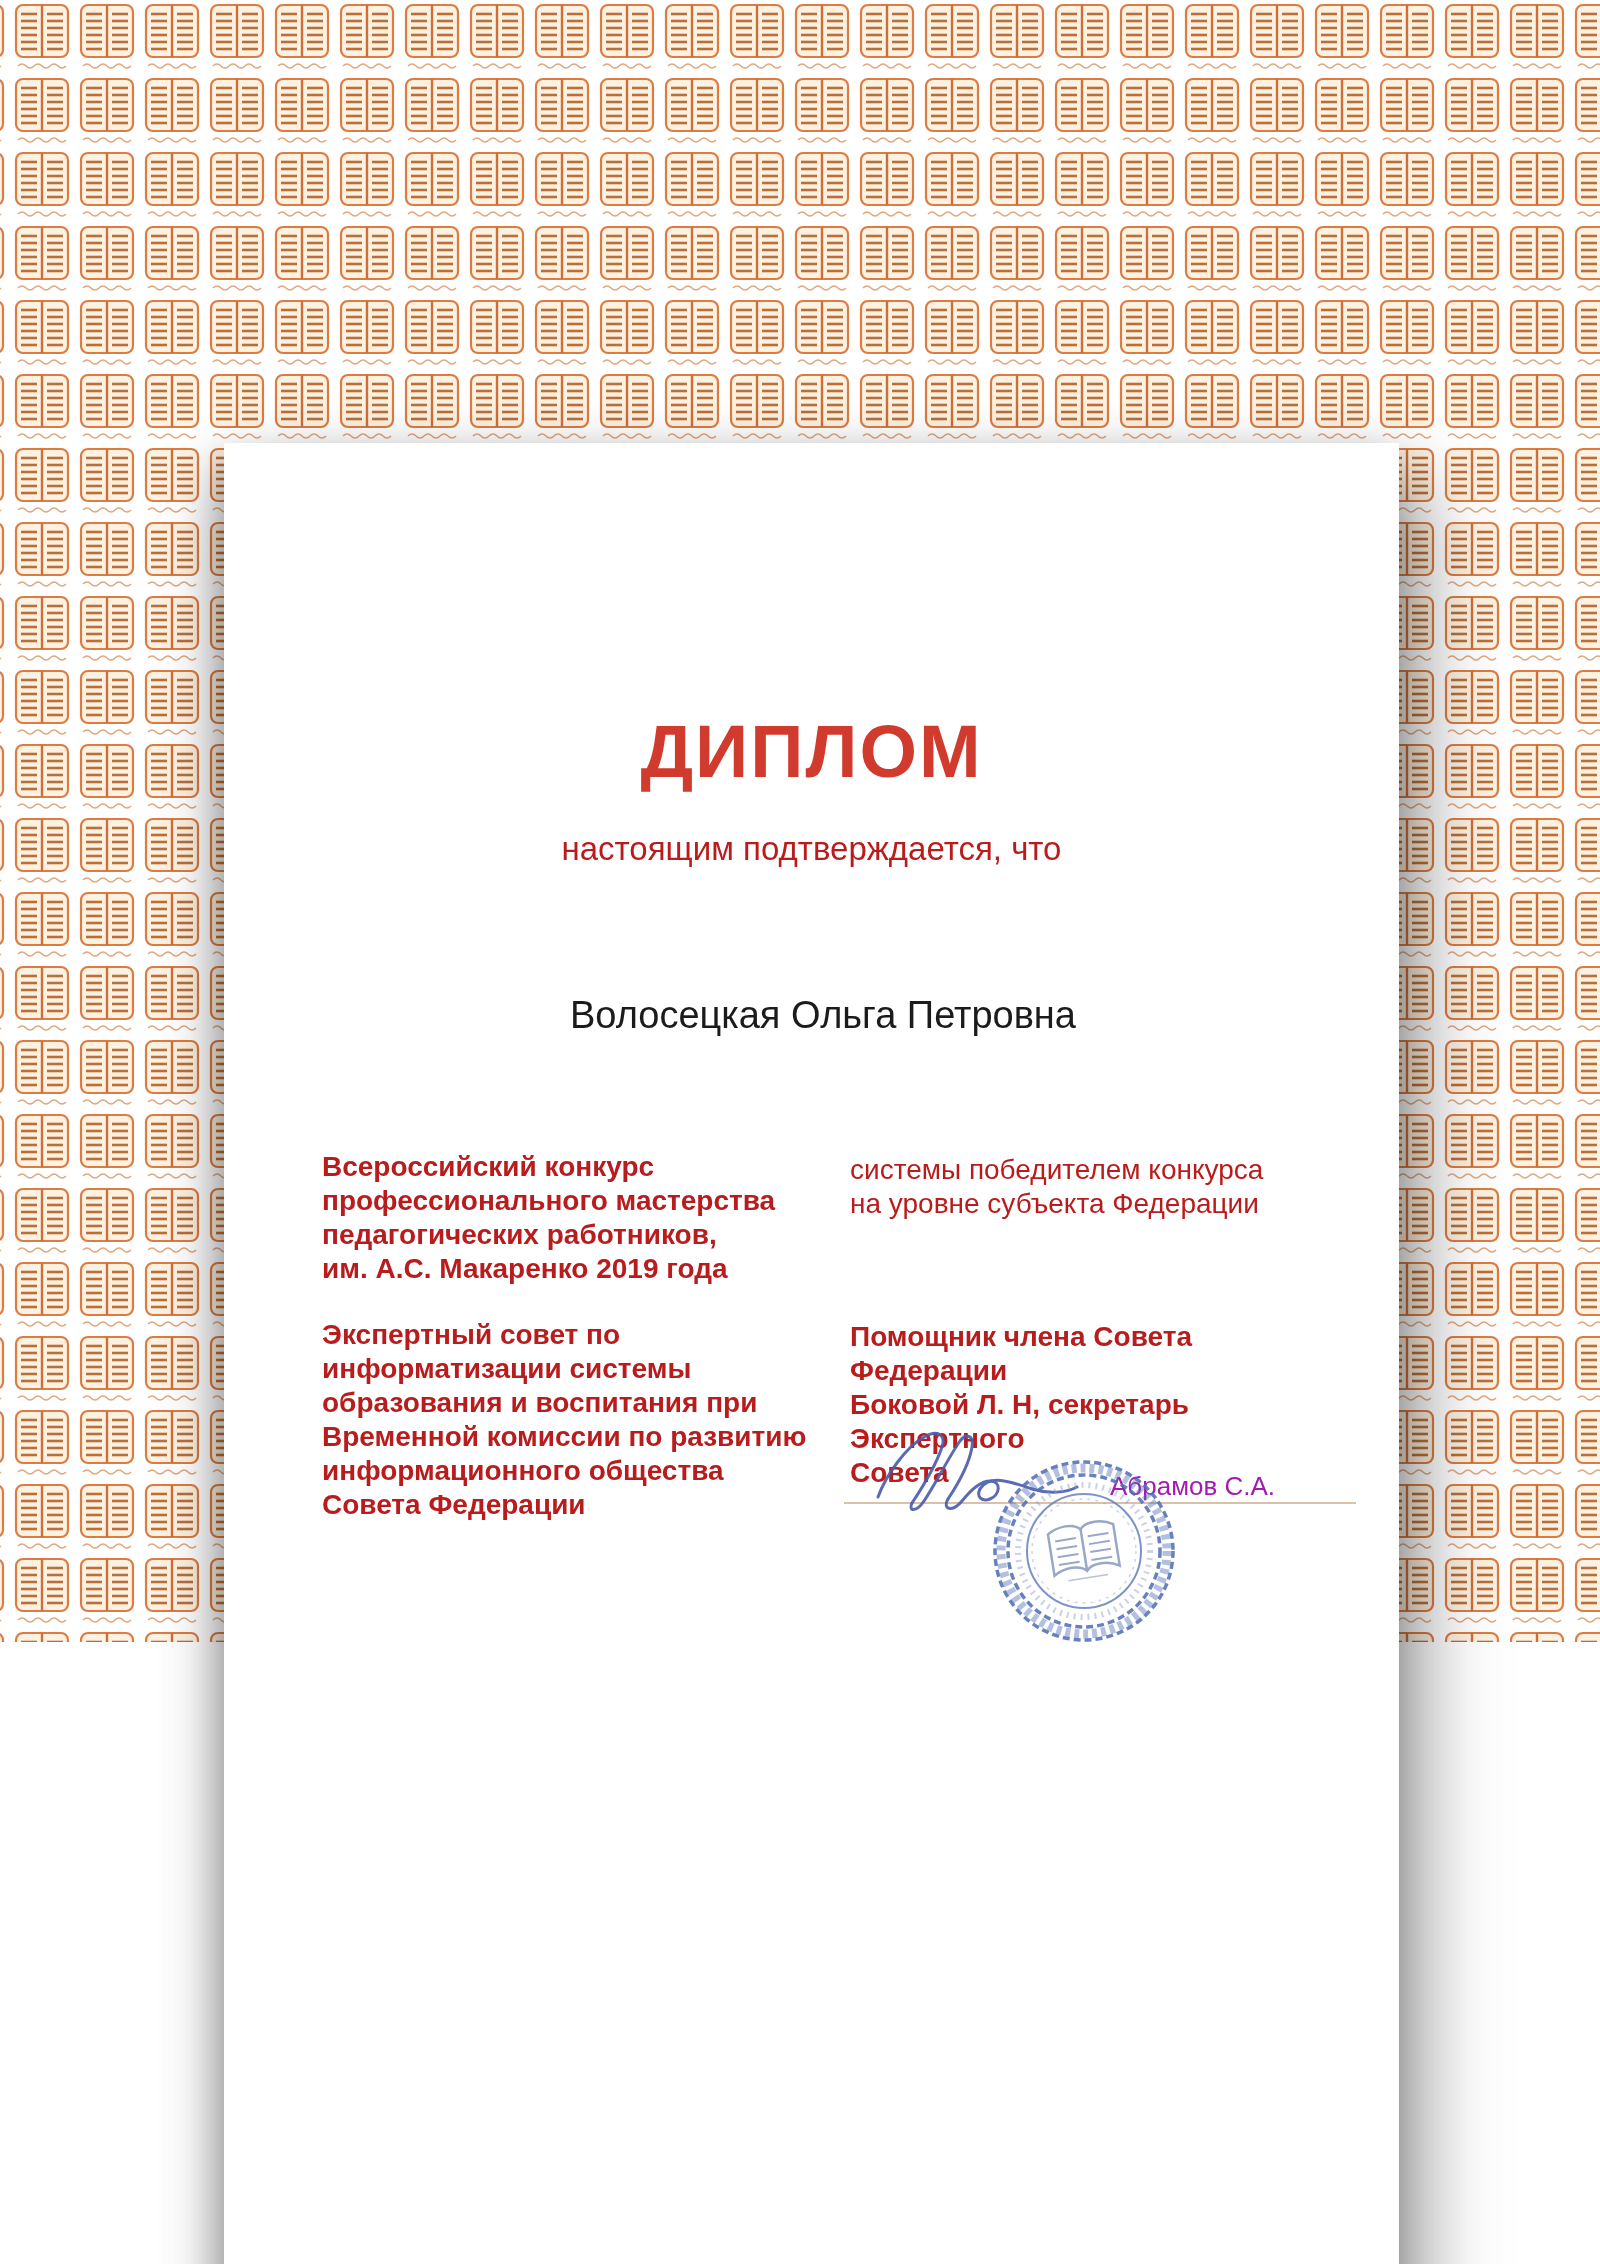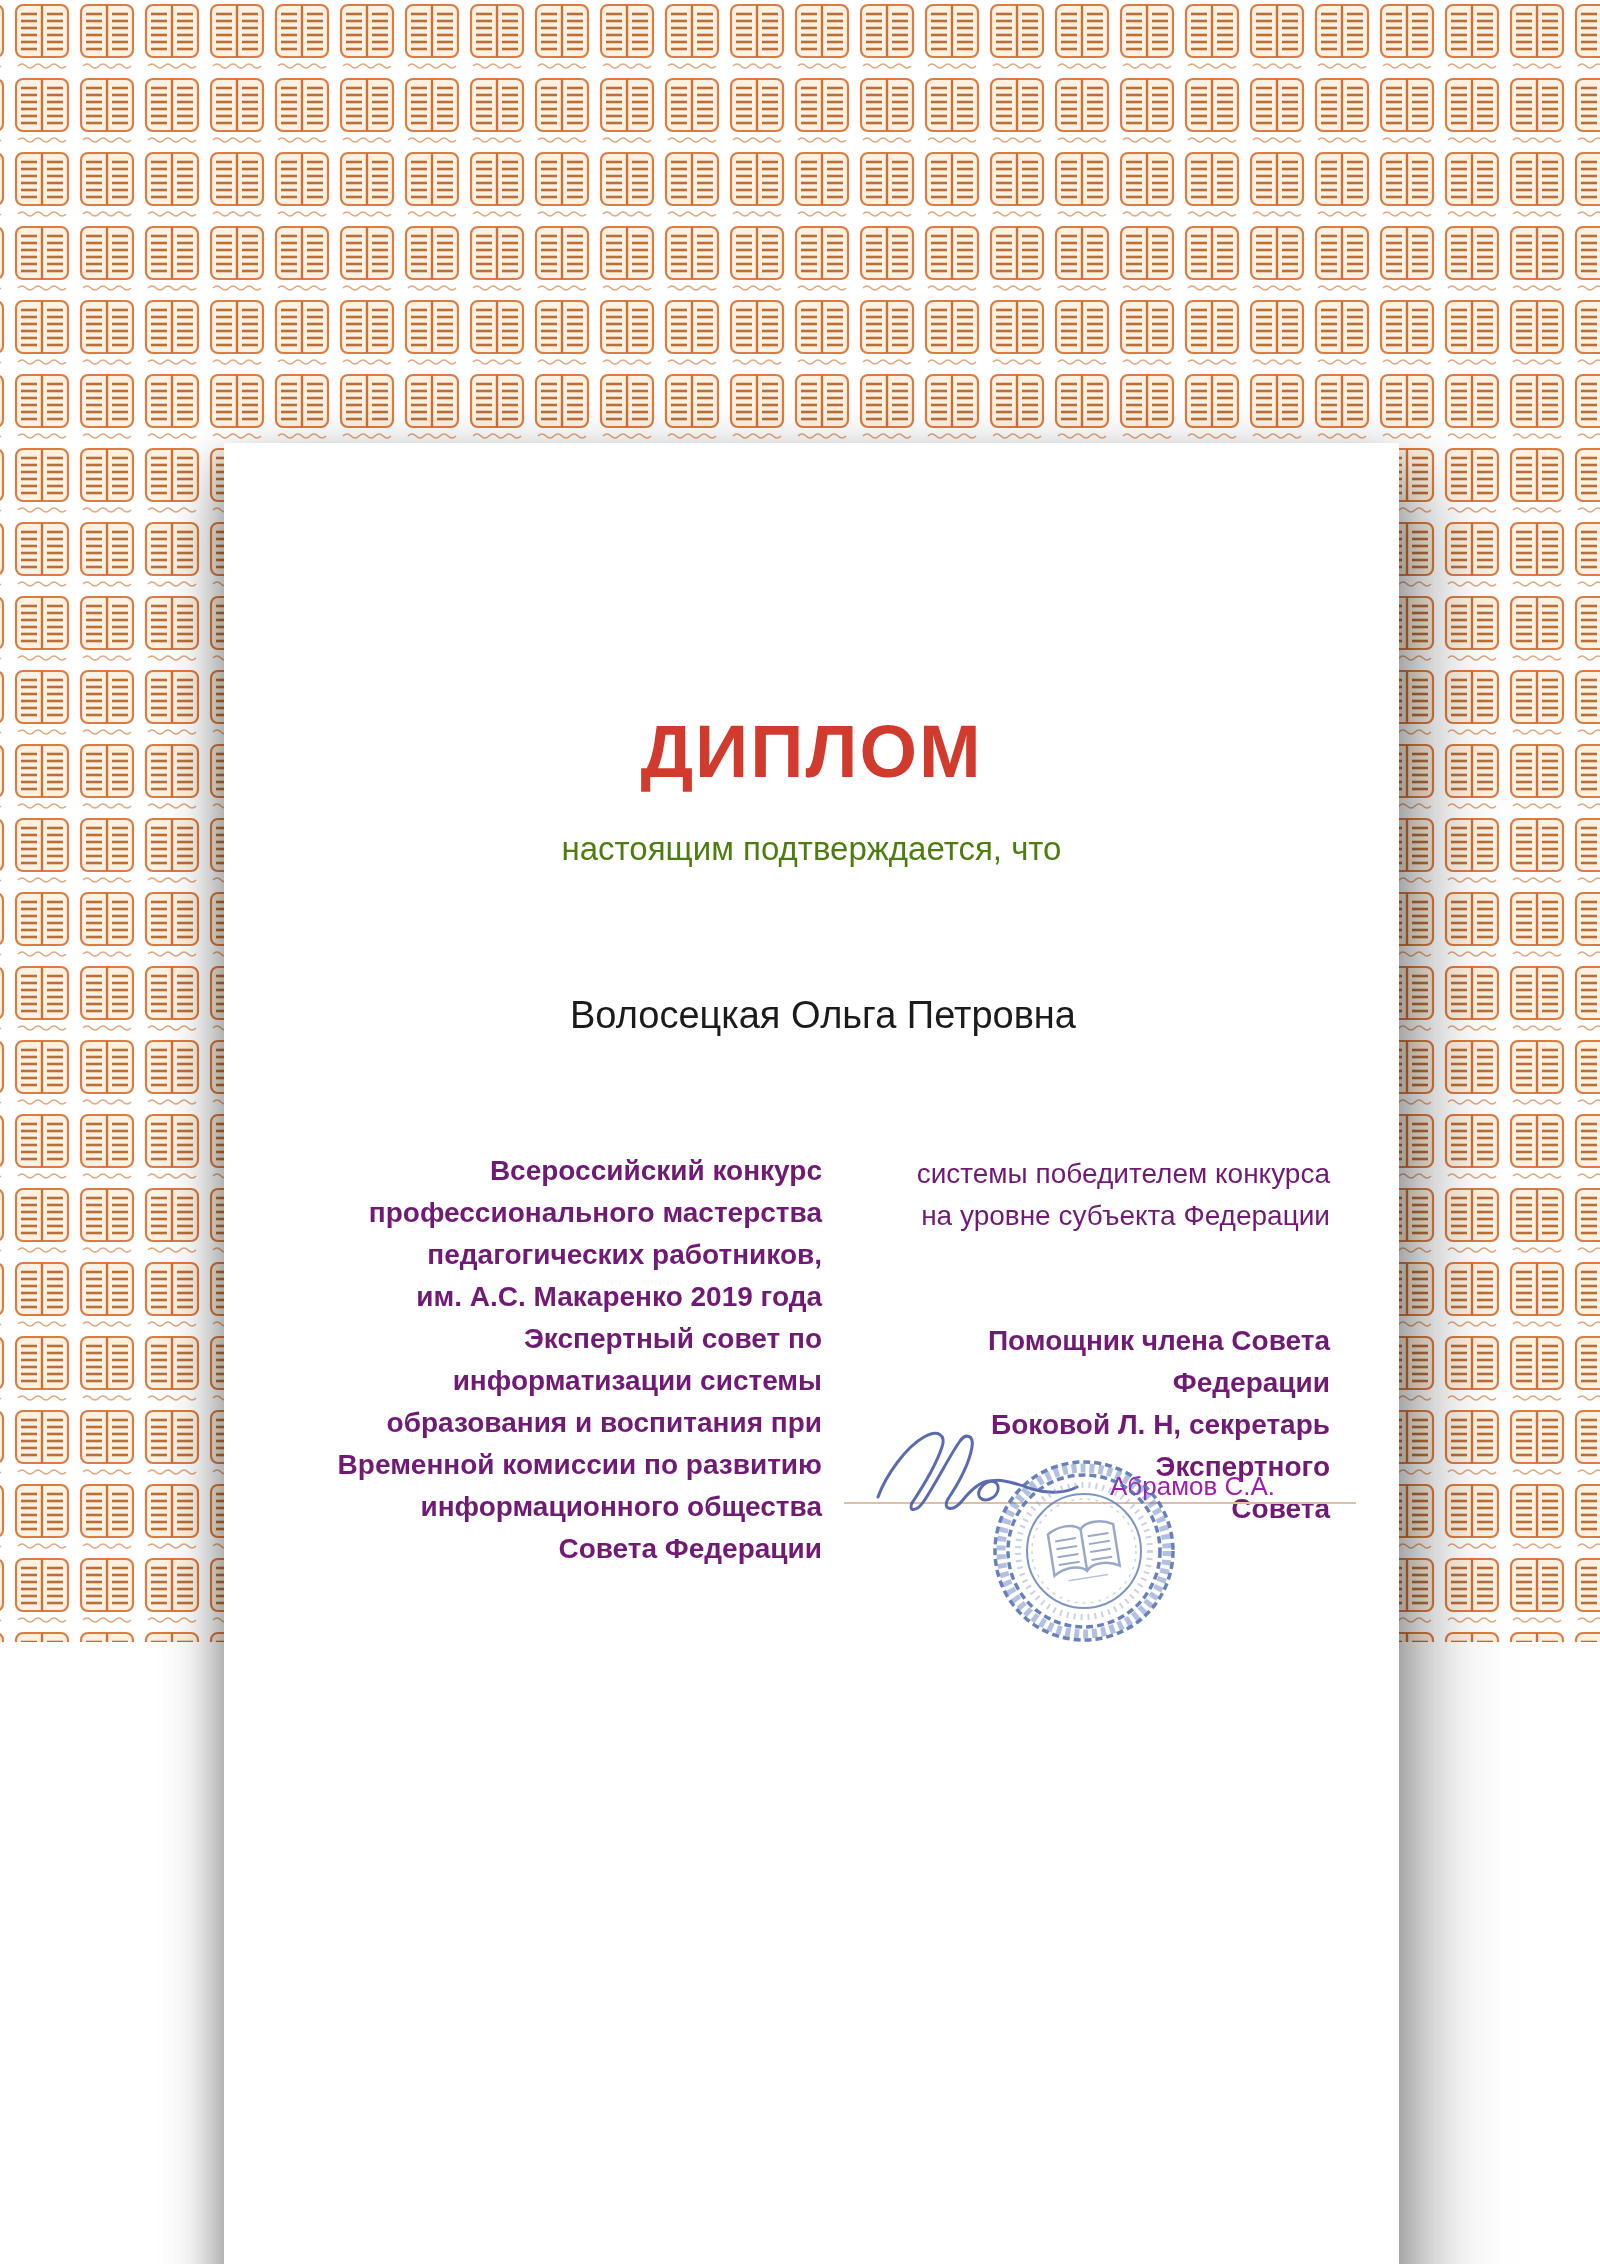--- a/index.html
+++ b/index.html
@@ -16,30 +16,29 @@
                28px 40px 80px rgba(0,0,0,.28);
     margin-left:12px;
   }
   .title{
     position:absolute;left:0;right:0;top:272px;text-align:center;
     font-size:74px;font-weight:bold;letter-spacing:2px;color:#d13b2e;
     line-height:1;
   }
   .subtitle{
     position:absolute;left:0;right:0;top:386px;text-align:center;
-    font-size:33px;color:#4d7c0f;line-height:1.2;
+    font-size:33px;color:#b91c1c;line-height:1.2;
   }
   .recipient{
     position:absolute;left:0;right:0;top:550px;text-align:center;
     font-size:38px;color:#1b1b1b;line-height:1.2;padding-left:23px;
   }
   .textblock{
-    position:absolute;font-size:28px;line-height:42px;color:#701a75;
+    position:absolute;font-size:28px;line-height:34px;color:#b91c1c;
     white-space:pre-line;
-    text-align:right;
   }
   .tb-left{left:98px;width:500px;font-weight:bold;}
   .tb-b1{top:707px;}
   .tb-b2{top:875px;}
   .tb-right1{left:626px;top:710px;width:480px;font-weight:normal;}
   .award-bold{font-weight:normal;}
   .tb-right2{left:626px;top:877px;width:480px;font-weight:bold;}
   .sign-line{
     position:absolute;left:620px;top:1059px;width:512px;height:2px;
     background:#dcc0a8;

